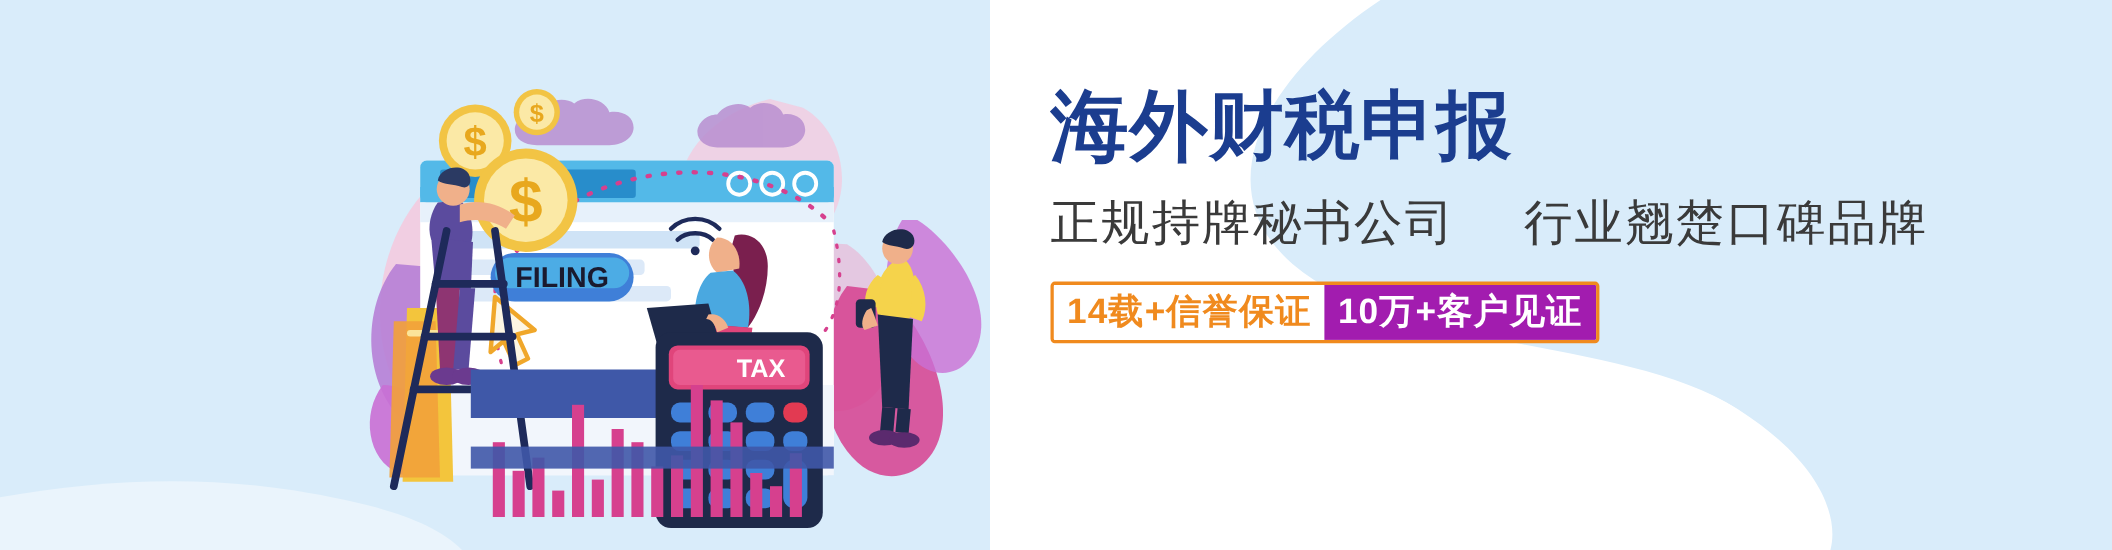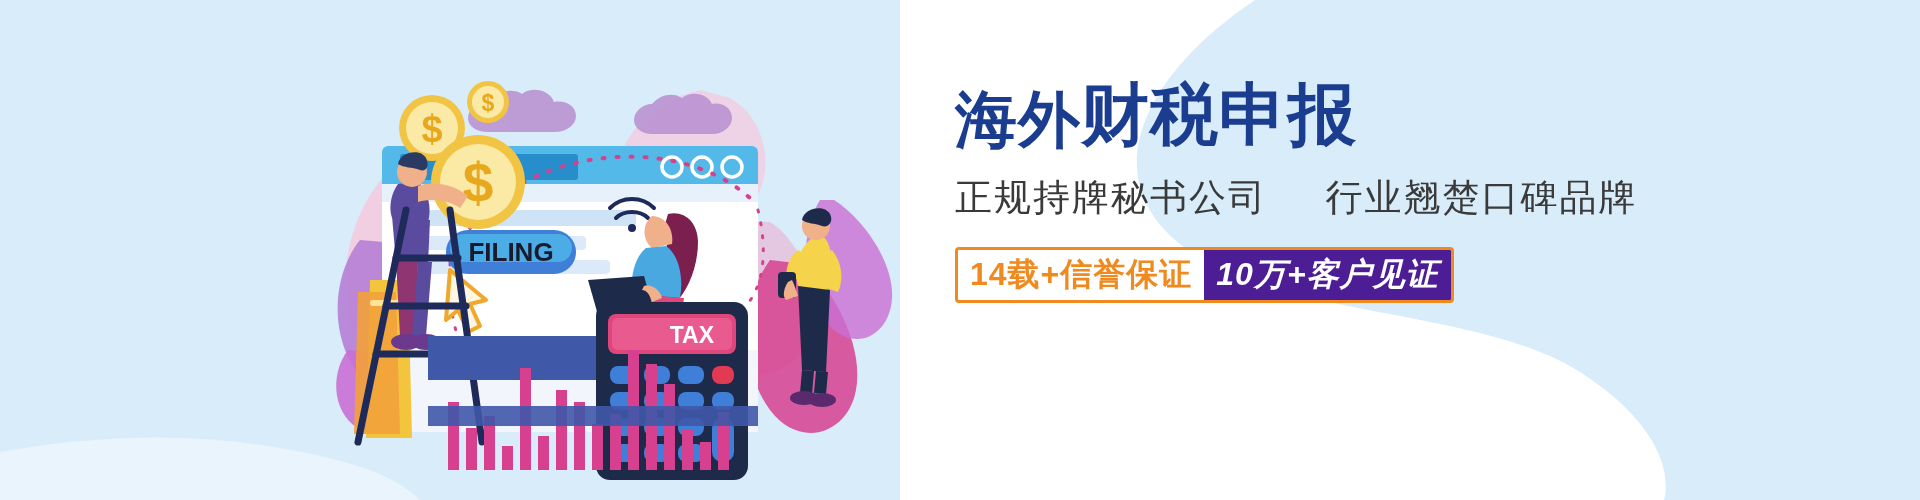--- a/index.html
+++ b/index.html
@@ -47,35 +47,35 @@
     width: 700px;
   }
   .headline {
     display: flex;
     align-items: flex-end;
     line-height: 1;
     color: #1b3d8f;
     white-space: nowrap;
   }
   .headline .big {
-    font-size: 62px;
+    font-size: 71px;
     font-weight: 700;
     letter-spacing: 1px;
     font-family: "Liberation Sans", "DejaVu Sans", sans-serif;
   }
   .headline .small {
     font-size: 68px;
     font-weight: 700;
     letter-spacing: 1px;
     padding-bottom: 3px;
     font-family: "Liberation Sans", "DejaVu Sans", sans-serif;
   }
   .subtitle {
     margin-top: 22px;
-    font-size: 37px;
+    font-size: 44px;
     color: #3a3a3a;
     letter-spacing: 2px;
     white-space: nowrap;
     font-weight: 400;
   }
   .subtitle .gap { display: inline-block; width: 34px; }
 
   .badges {
     margin-top: 24px;
     display: flex;
@@ -88,21 +88,21 @@
   }
   .badge {
     font-size: 32px;
     font-weight: 700;
     letter-spacing: 1px;
     padding: 5px 12px 7px 12px;
     line-height: 1.2;
     white-space: nowrap;
   }
   .badge.light { color: #f08a1e; background: #ffffff; }
-  .badge.solid { color: #ffffff; background: #4c1d95; font-style: italic; }
+  .badge.solid { color: #ffffff; background: #a21caf; }
 </style>
 </head>
 <body>
 
 <div id="banner">
 
   <div class="bg-base"></div>
 
   <svg class="wave-svg" viewBox="0 0 1920 500" preserveAspectRatio="none">
     <path d="M1240,0 C1180,60 1150,120 1190,185 C1235,258 1400,230 1520,268

